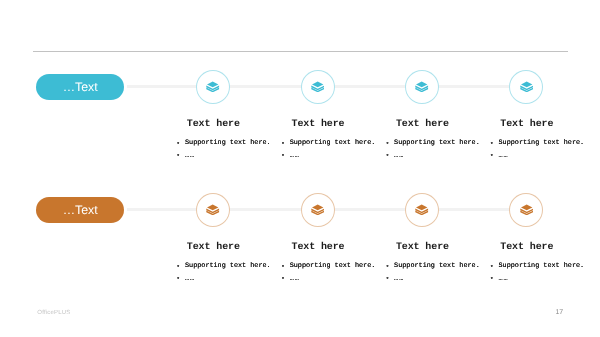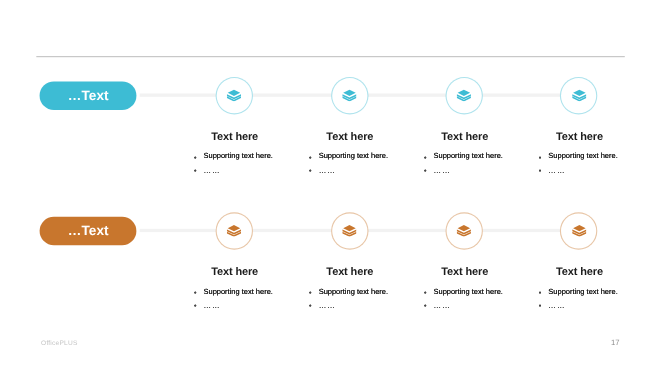--- a/index.html
+++ b/index.html
@@ -9,32 +9,32 @@
        text-rendering:geometricPrecision;}
   *{-webkit-font-smoothing:antialiased;}
   .slide{position:relative;width:600px;height:337px;background:#fff;overflow:hidden;}
 
   .header-divider{position:absolute;left:33px;top:50.6px;width:535px;height:1px;background:#c2c2c2;}
 
   .row{position:absolute;left:0;top:0;width:600px;height:0;}
 
   .pill{position:absolute;box-sizing:border-box;display:flex;align-items:center;
         justify-content:center;border-radius:100px;color:#ffffff;
-        font-size:12.4px;font-weight:bold;letter-spacing:0px;white-space:nowrap;}
+        font-size:12.4px;font-weight:normal;letter-spacing:0px;white-space:nowrap;}
   .pill-label{position:relative;left:0.2px;}
 
   .connector{position:absolute;height:2.6px;background:#f2f2f2;}
 
   .node{position:absolute;width:34px;height:34px;border-radius:50%;
         box-sizing:border-box;background:#ffffff;
         display:flex;align-items:center;justify-content:center;}
 
   .node svg{display:block;}
 
-  .block{position:absolute;box-sizing:border-box;}
+  .block{position:absolute;box-sizing:border-box;font-family:Liberation Mono, monospace;}
   .block-title{font-size:10px;font-weight:bold;color:#1c1c1c;letter-spacing:-0.12px;
                text-align:center;white-space:nowrap;text-indent:0.9px;}
   .bullets{margin:0;padding:0;list-style:none;}
   .bullets li{position:relative;font-size:6.8px;color:#232323;text-shadow:0 0 0.5px rgba(0,0,0,0.95);
               line-height:1;white-space:nowrap;padding-left:8.3px;}
   .bullets li .dot{position:absolute;left:-0.4px;top:0.7px;color:#4a4a4a;font-size:6.6px;line-height:1;}
   .bullets li .btext{display:inline-block;}
   .bullets li .btext.ellipsis-text{letter-spacing:0.95px;font-size:6.9px;position:relative;top:1.4px;}
 
   .footer-brand{position:absolute;left:37.3px;top:310.1px;font-size:6px;color:#c5c5c5;letter-spacing:0.2px;}

